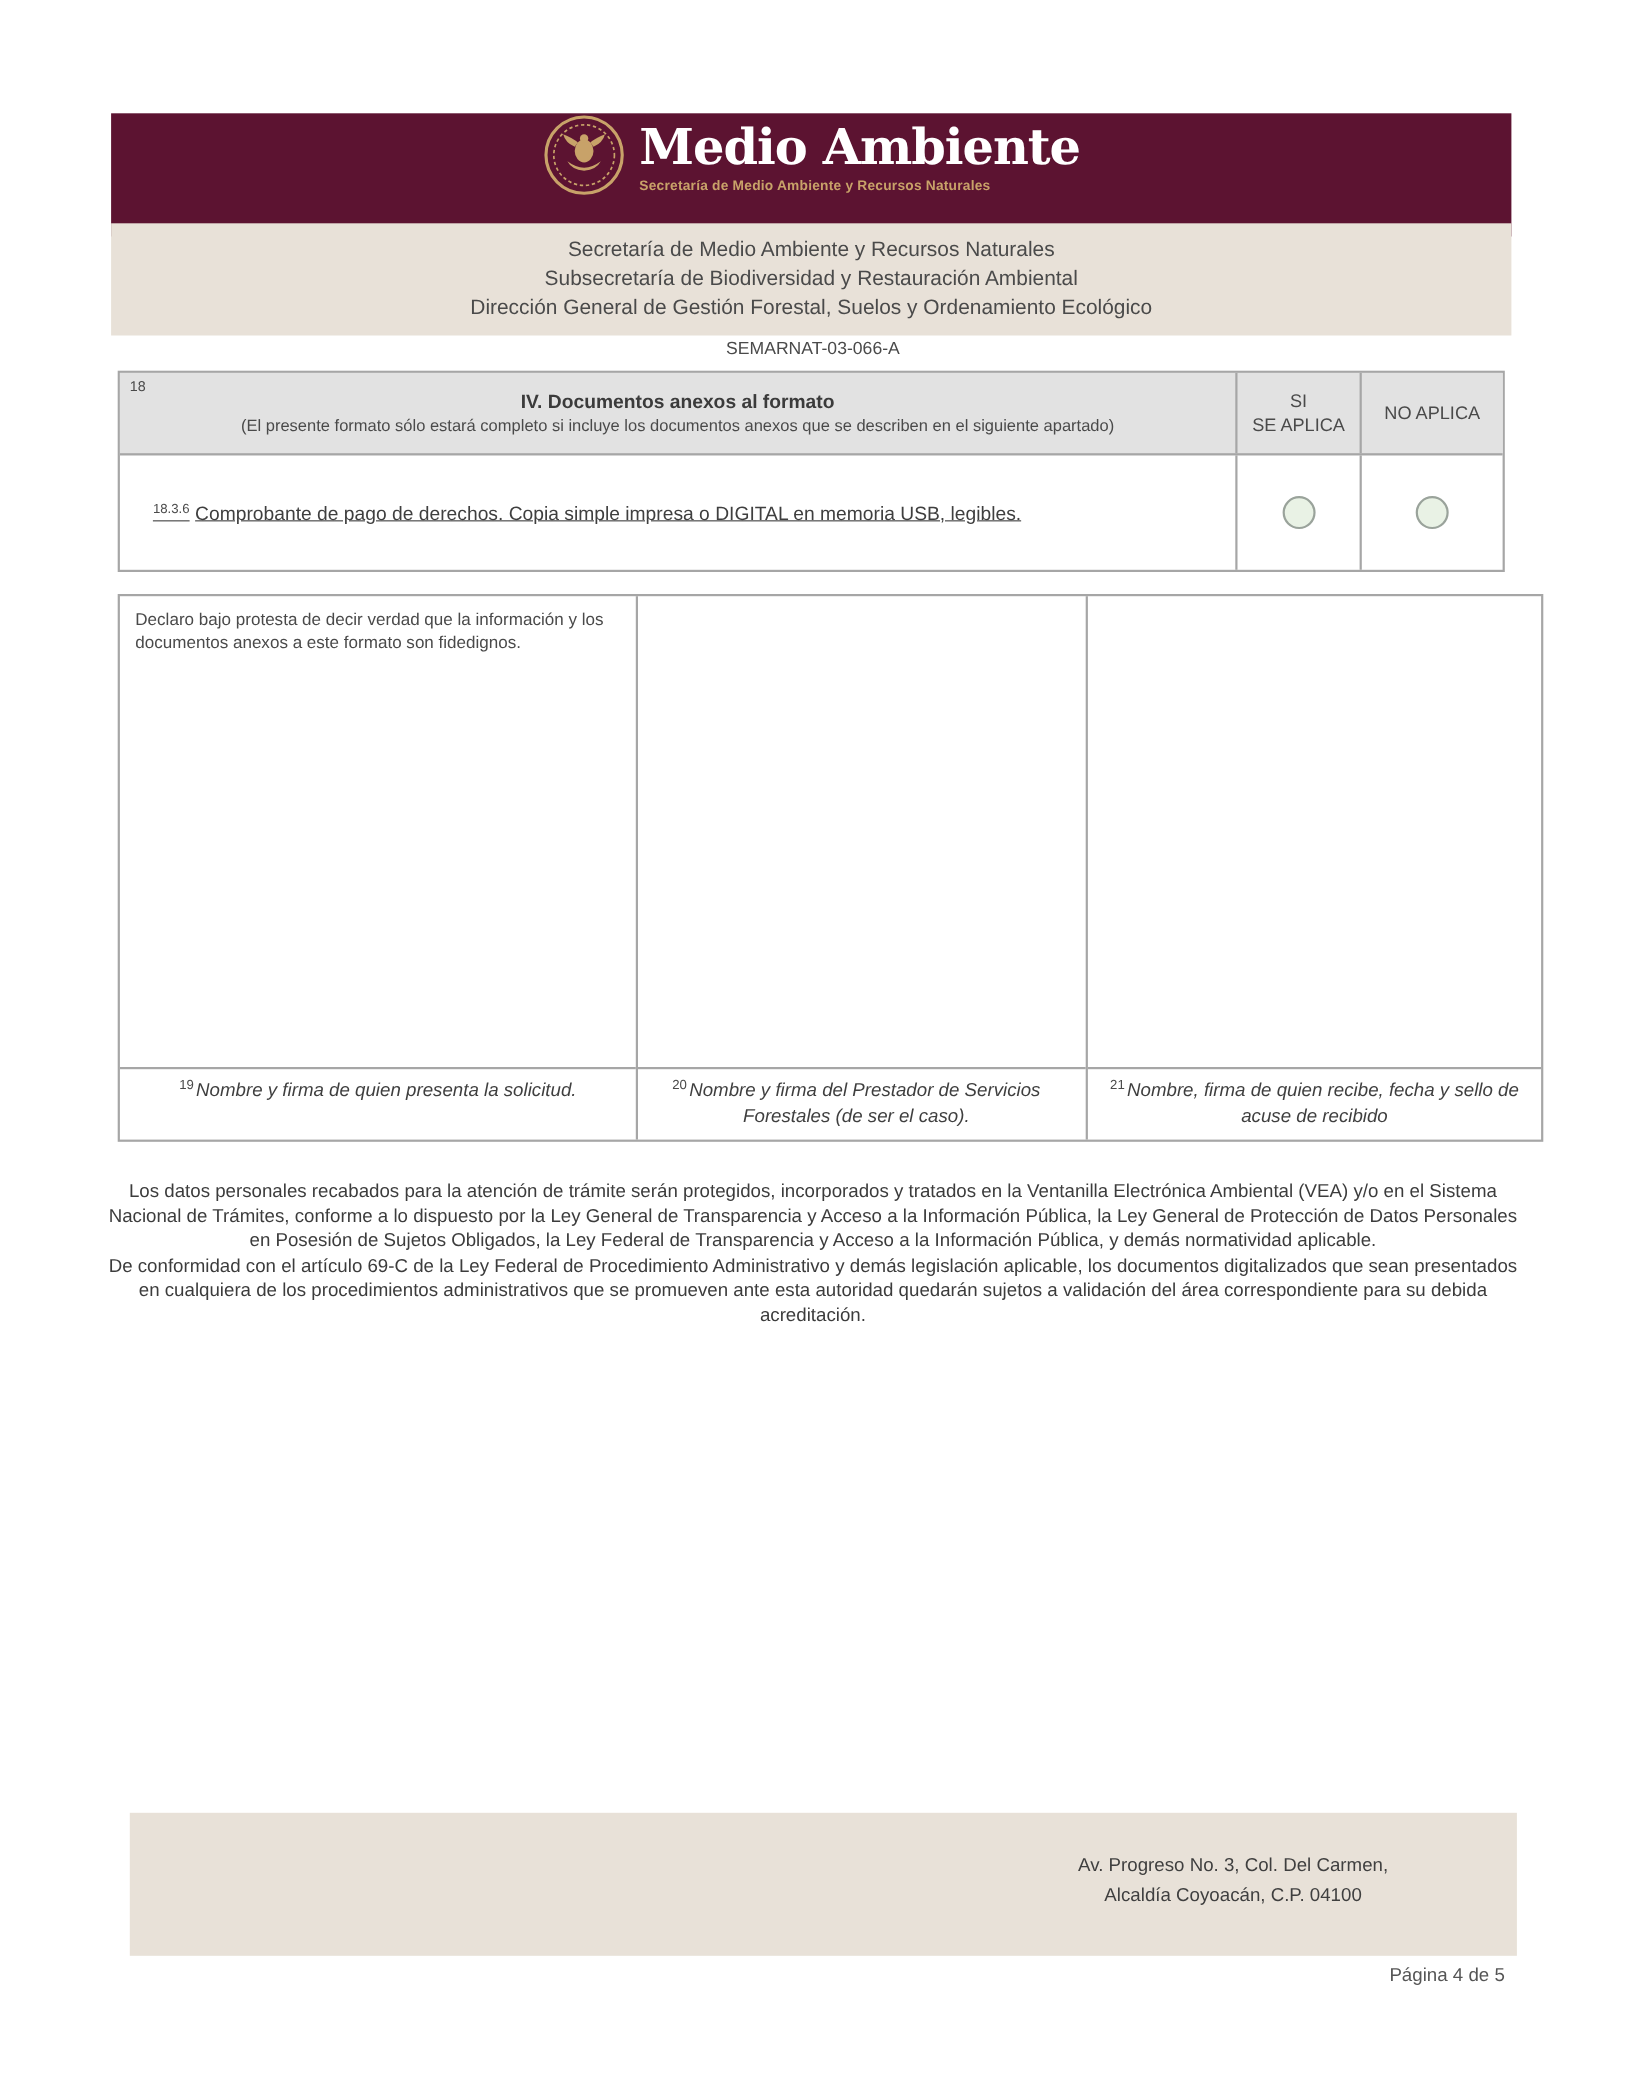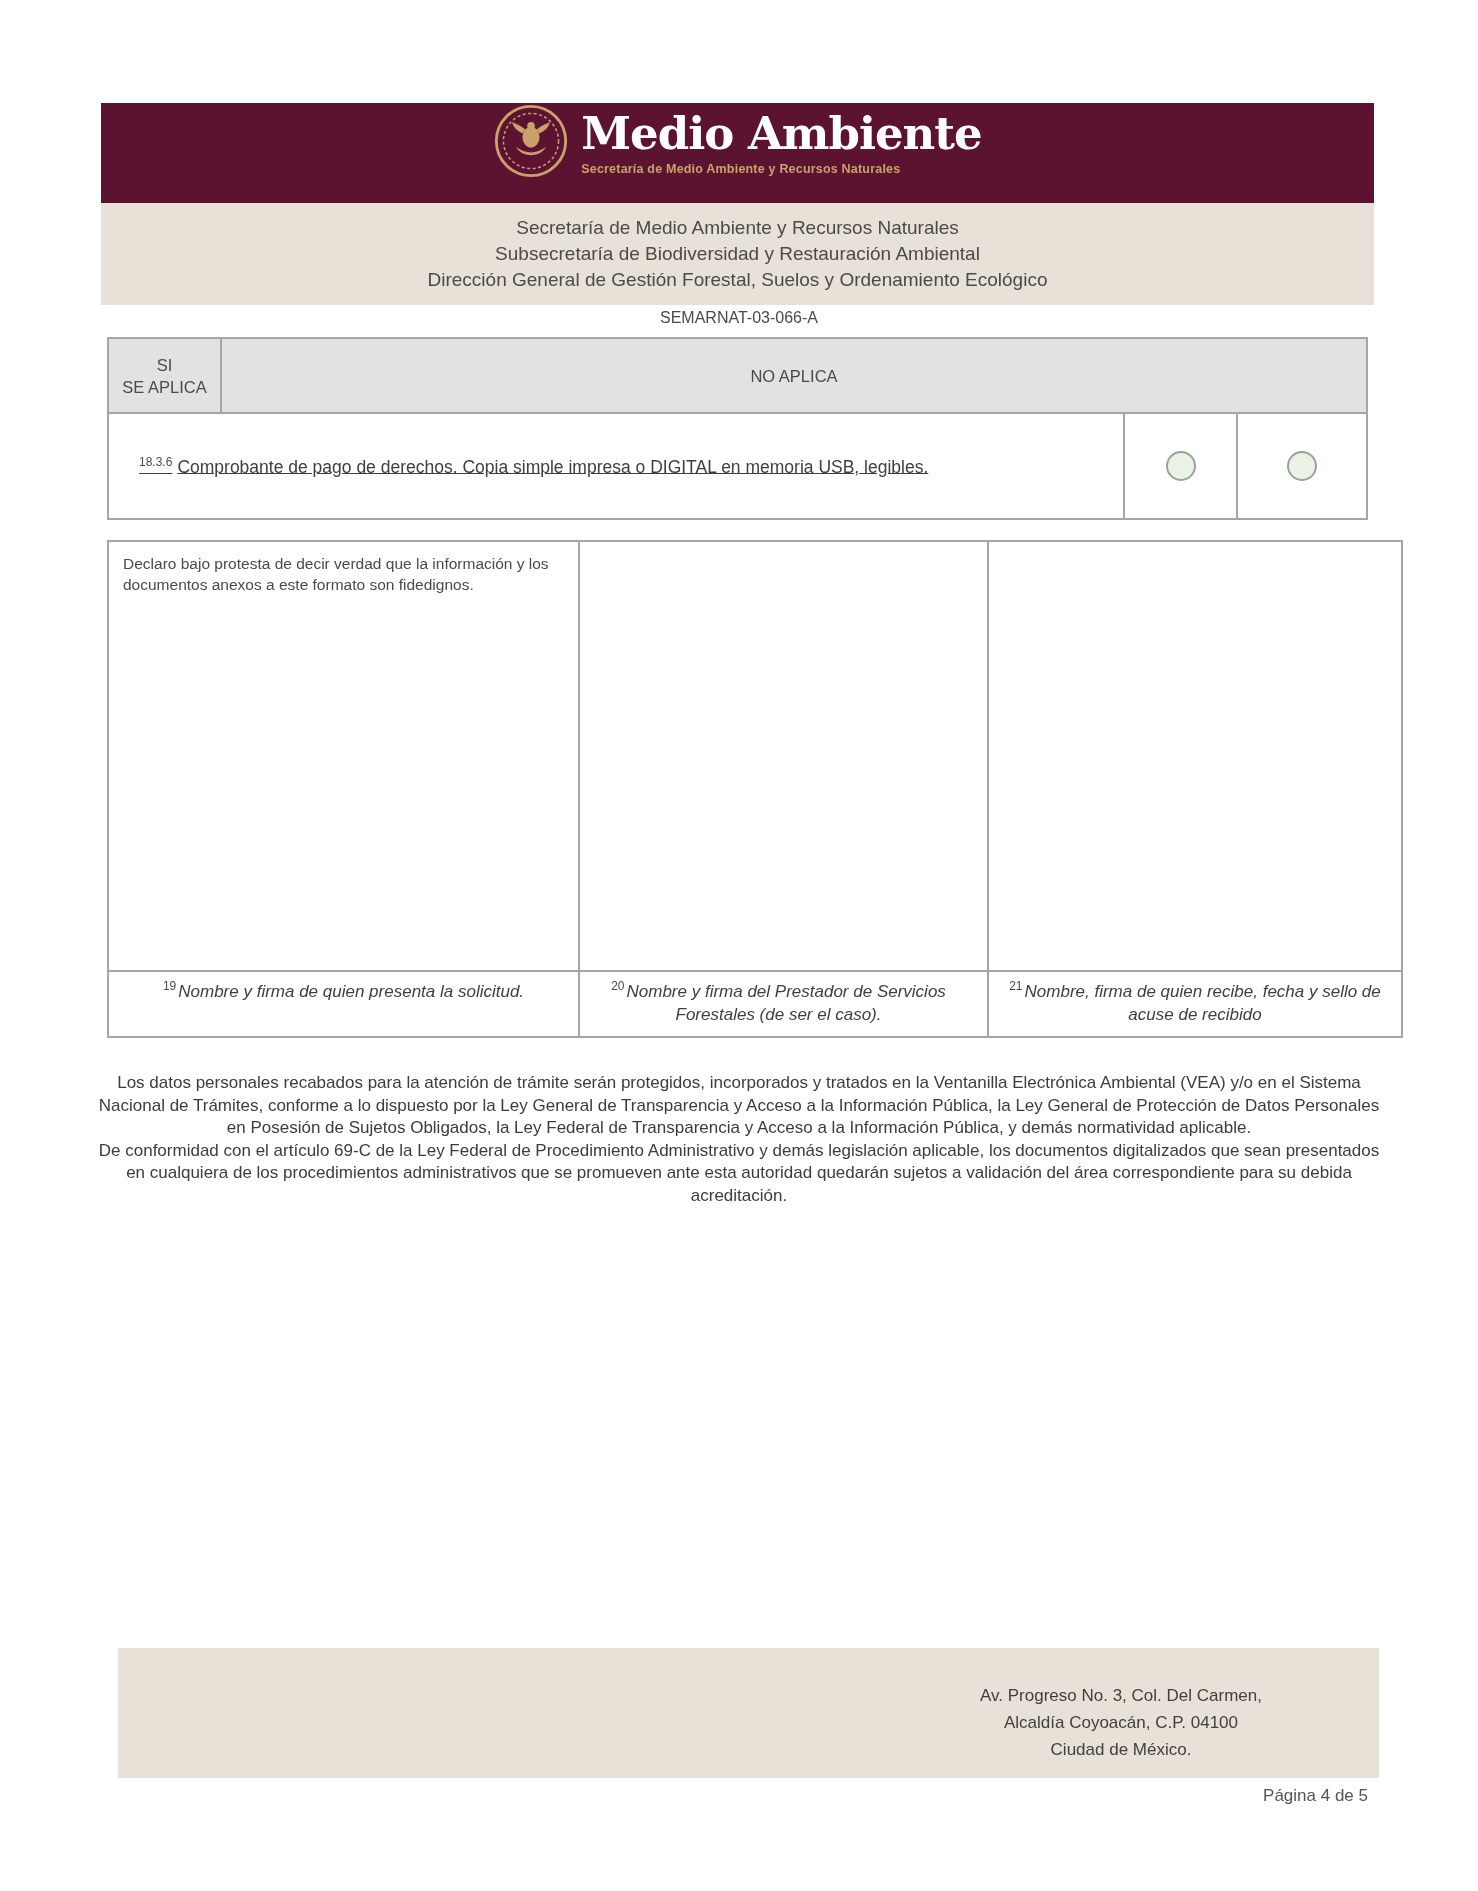--- a/index.html
+++ b/index.html
@@ -138,20 +138,25 @@
   <div class="subband">
     <div>Secretaría de Medio Ambiente y Recursos Naturales</div>
     <div>Subsecretaría de Biodiversidad y Restauración Ambiental</div>
     <div>Dirección General de Gestión Forestal, Suelos y Ordenamiento Ecológico</div>
   </div>
 
   <div class="form-code">SEMARNAT-03-066-A</div>
 
   <div class="doc-table">
     <div class="dt-row dt-head">
+      <div class="dt-main">
+        <span class="dt-sectnum">18</span>
+        <div class="dt-title">IV. Documentos anexos al formato</div>
+        <div class="dt-subtitle">(El presente formato sólo estará completo si incluye los documentos anexos que se describen en el siguiente apartado)</div>
+      </div>
       <div class="dt-si">
         <div>SI</div>
         <div>SE APLICA</div>
       </div>
       <div class="dt-no">
         <div>NO APLICA</div>
       </div>
     </div>
     <div class="dt-row dt-body">
       <div class="dt-cell-text">
@@ -189,19 +194,18 @@
 
   <div class="legal">
     <p>Los datos personales recabados para la atención de trámite serán protegidos, incorporados y tratados en la Ventanilla Electrónica Ambiental (VEA) y/o en el Sistema Nacional de Trámites, conforme a lo dispuesto por la Ley General de Transparencia y Acceso a la Información Pública, la Ley General de Protección de Datos Personales en Posesión de Sujetos Obligados, la Ley Federal de Transparencia y Acceso a la Información Pública, y demás normatividad aplicable.</p>
     <p>De conformidad con el artículo 69-C de la Ley Federal de Procedimiento Administrativo y demás legislación aplicable, los documentos digitalizados que sean presentados en cualquiera de los procedimientos administrativos que se promueven ante esta autoridad quedarán sujetos a validación del área correspondiente para su debida acreditación.</p>
   </div>
 
   <div class="footer-box">
     <div class="footer-address">
       <div>Av. Progreso No. 3, Col. Del Carmen,</div>
       <div>Alcaldía Coyoacán, C.P. 04100</div>
-      <div>Ciudad de México.</div>
     </div>
   </div>
 
   <div class="page-num">Página 4 de 5</div>
 
 </div>
 
 </body></html>

